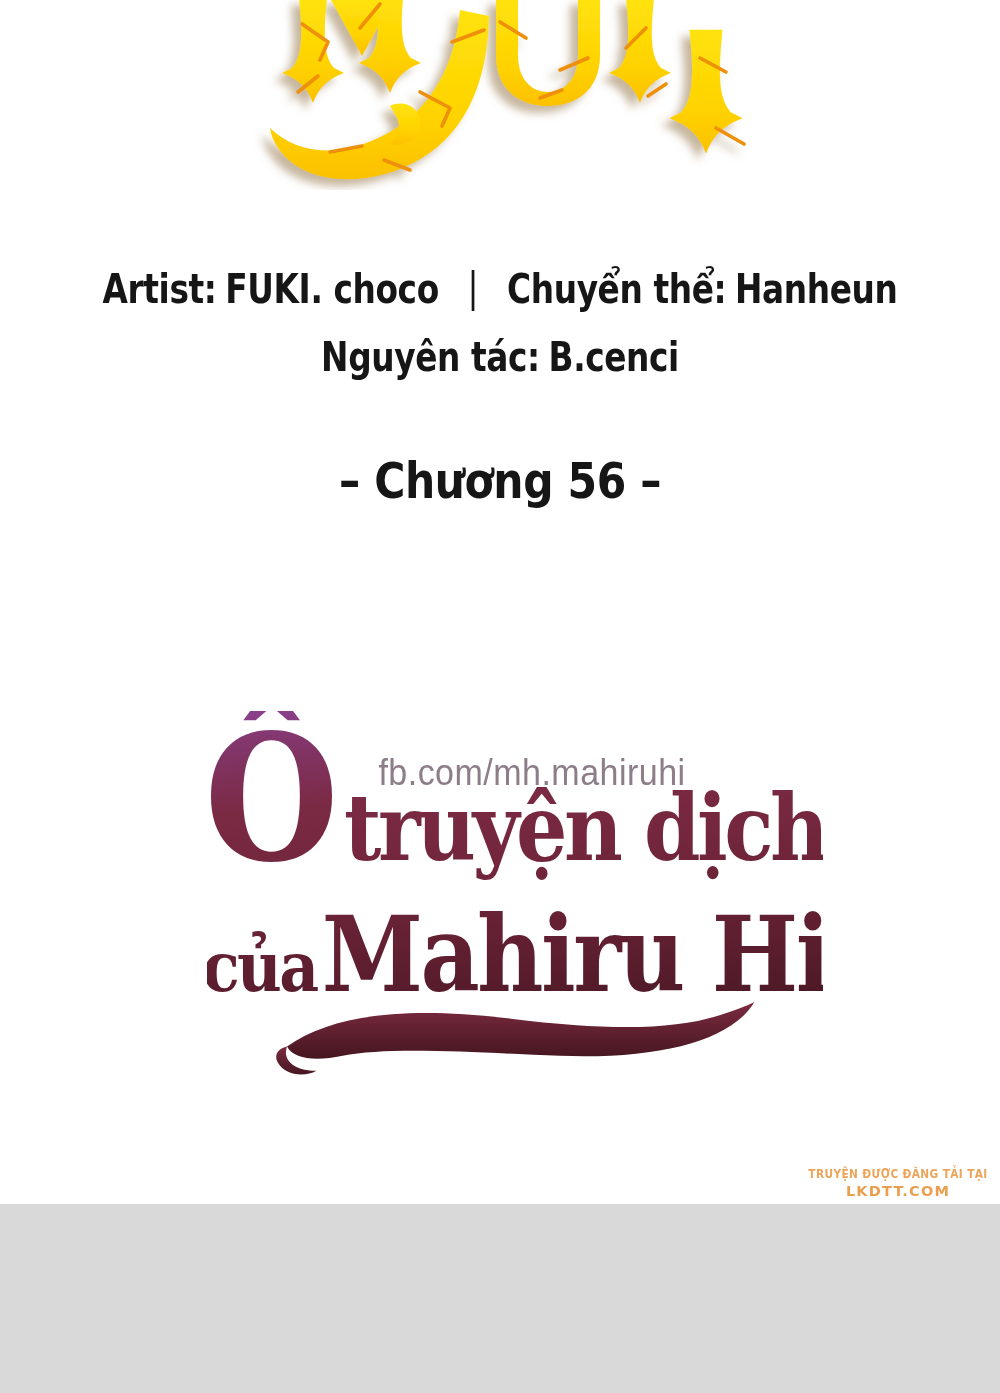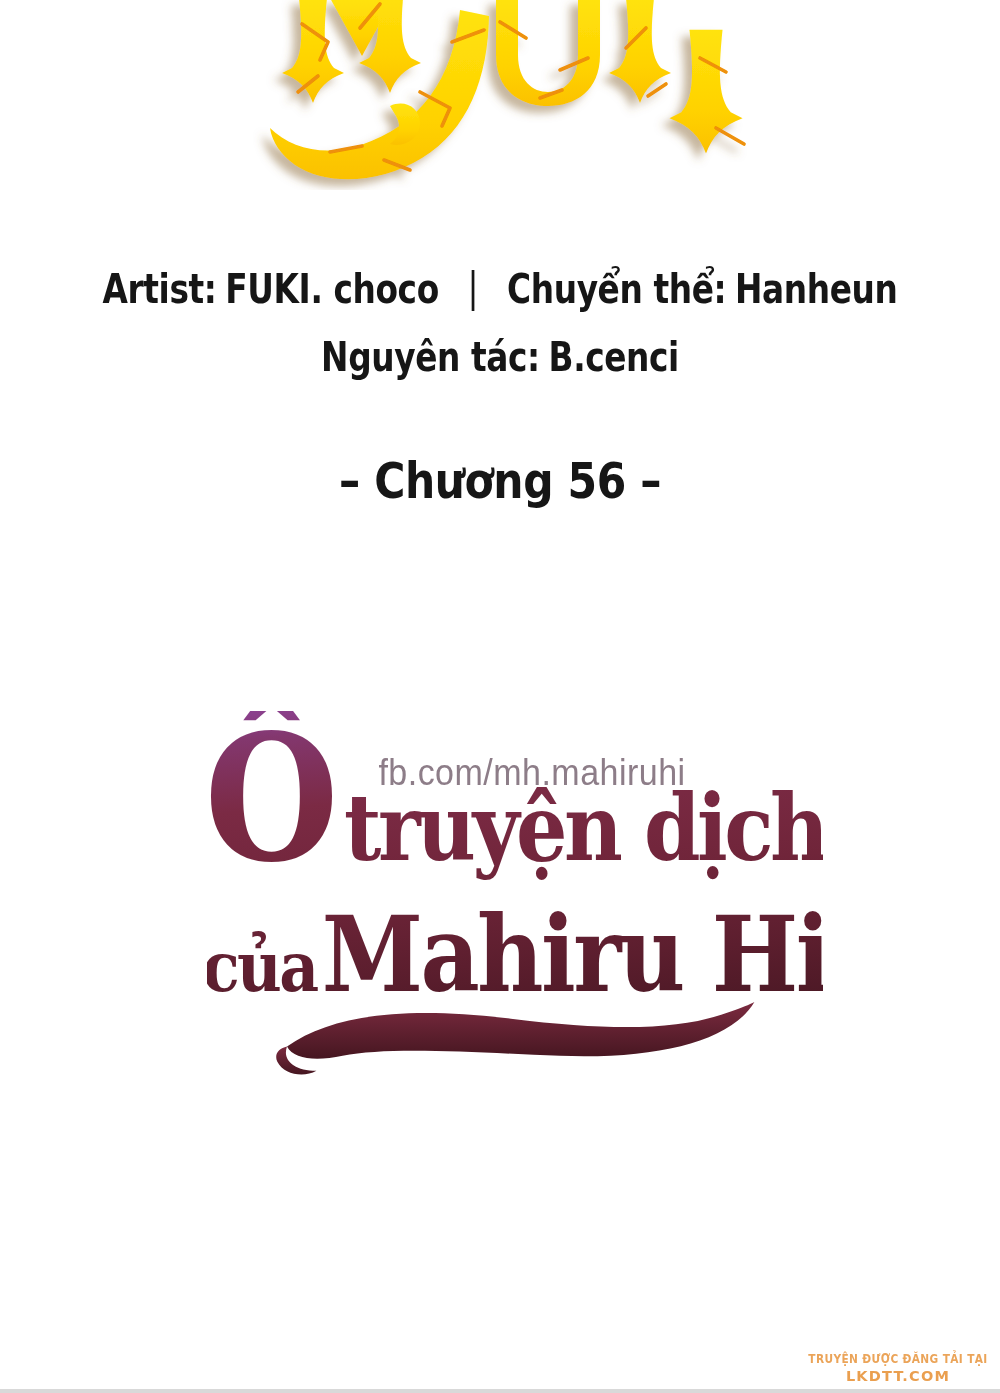--- a/index.html
+++ b/index.html
@@ -1,17 +1,17 @@
 <!DOCTYPE html>
 <html><head>
 <meta charset="utf-8">
 <style>
   html,body{margin:0;padding:0;background:#d9d9d9;}
   .page{
-    position:relative;width:1000px;height:1389px;margin:0 auto;
+    position:relative;width:1000px;height:1204px;margin:0 auto;
     background:#ffffff;overflow:hidden;
     font-family:"DejaVu Sans","Liberation Sans",sans-serif;
   }
   
   .top-logo-svg{position:absolute;top:0;left:0;width:1000px;height:190px;display:block;}
 
   
   .credit-line{
     position:absolute;left:0;width:100%;
     display:flex;justify-content:center;align-items:baseline;

